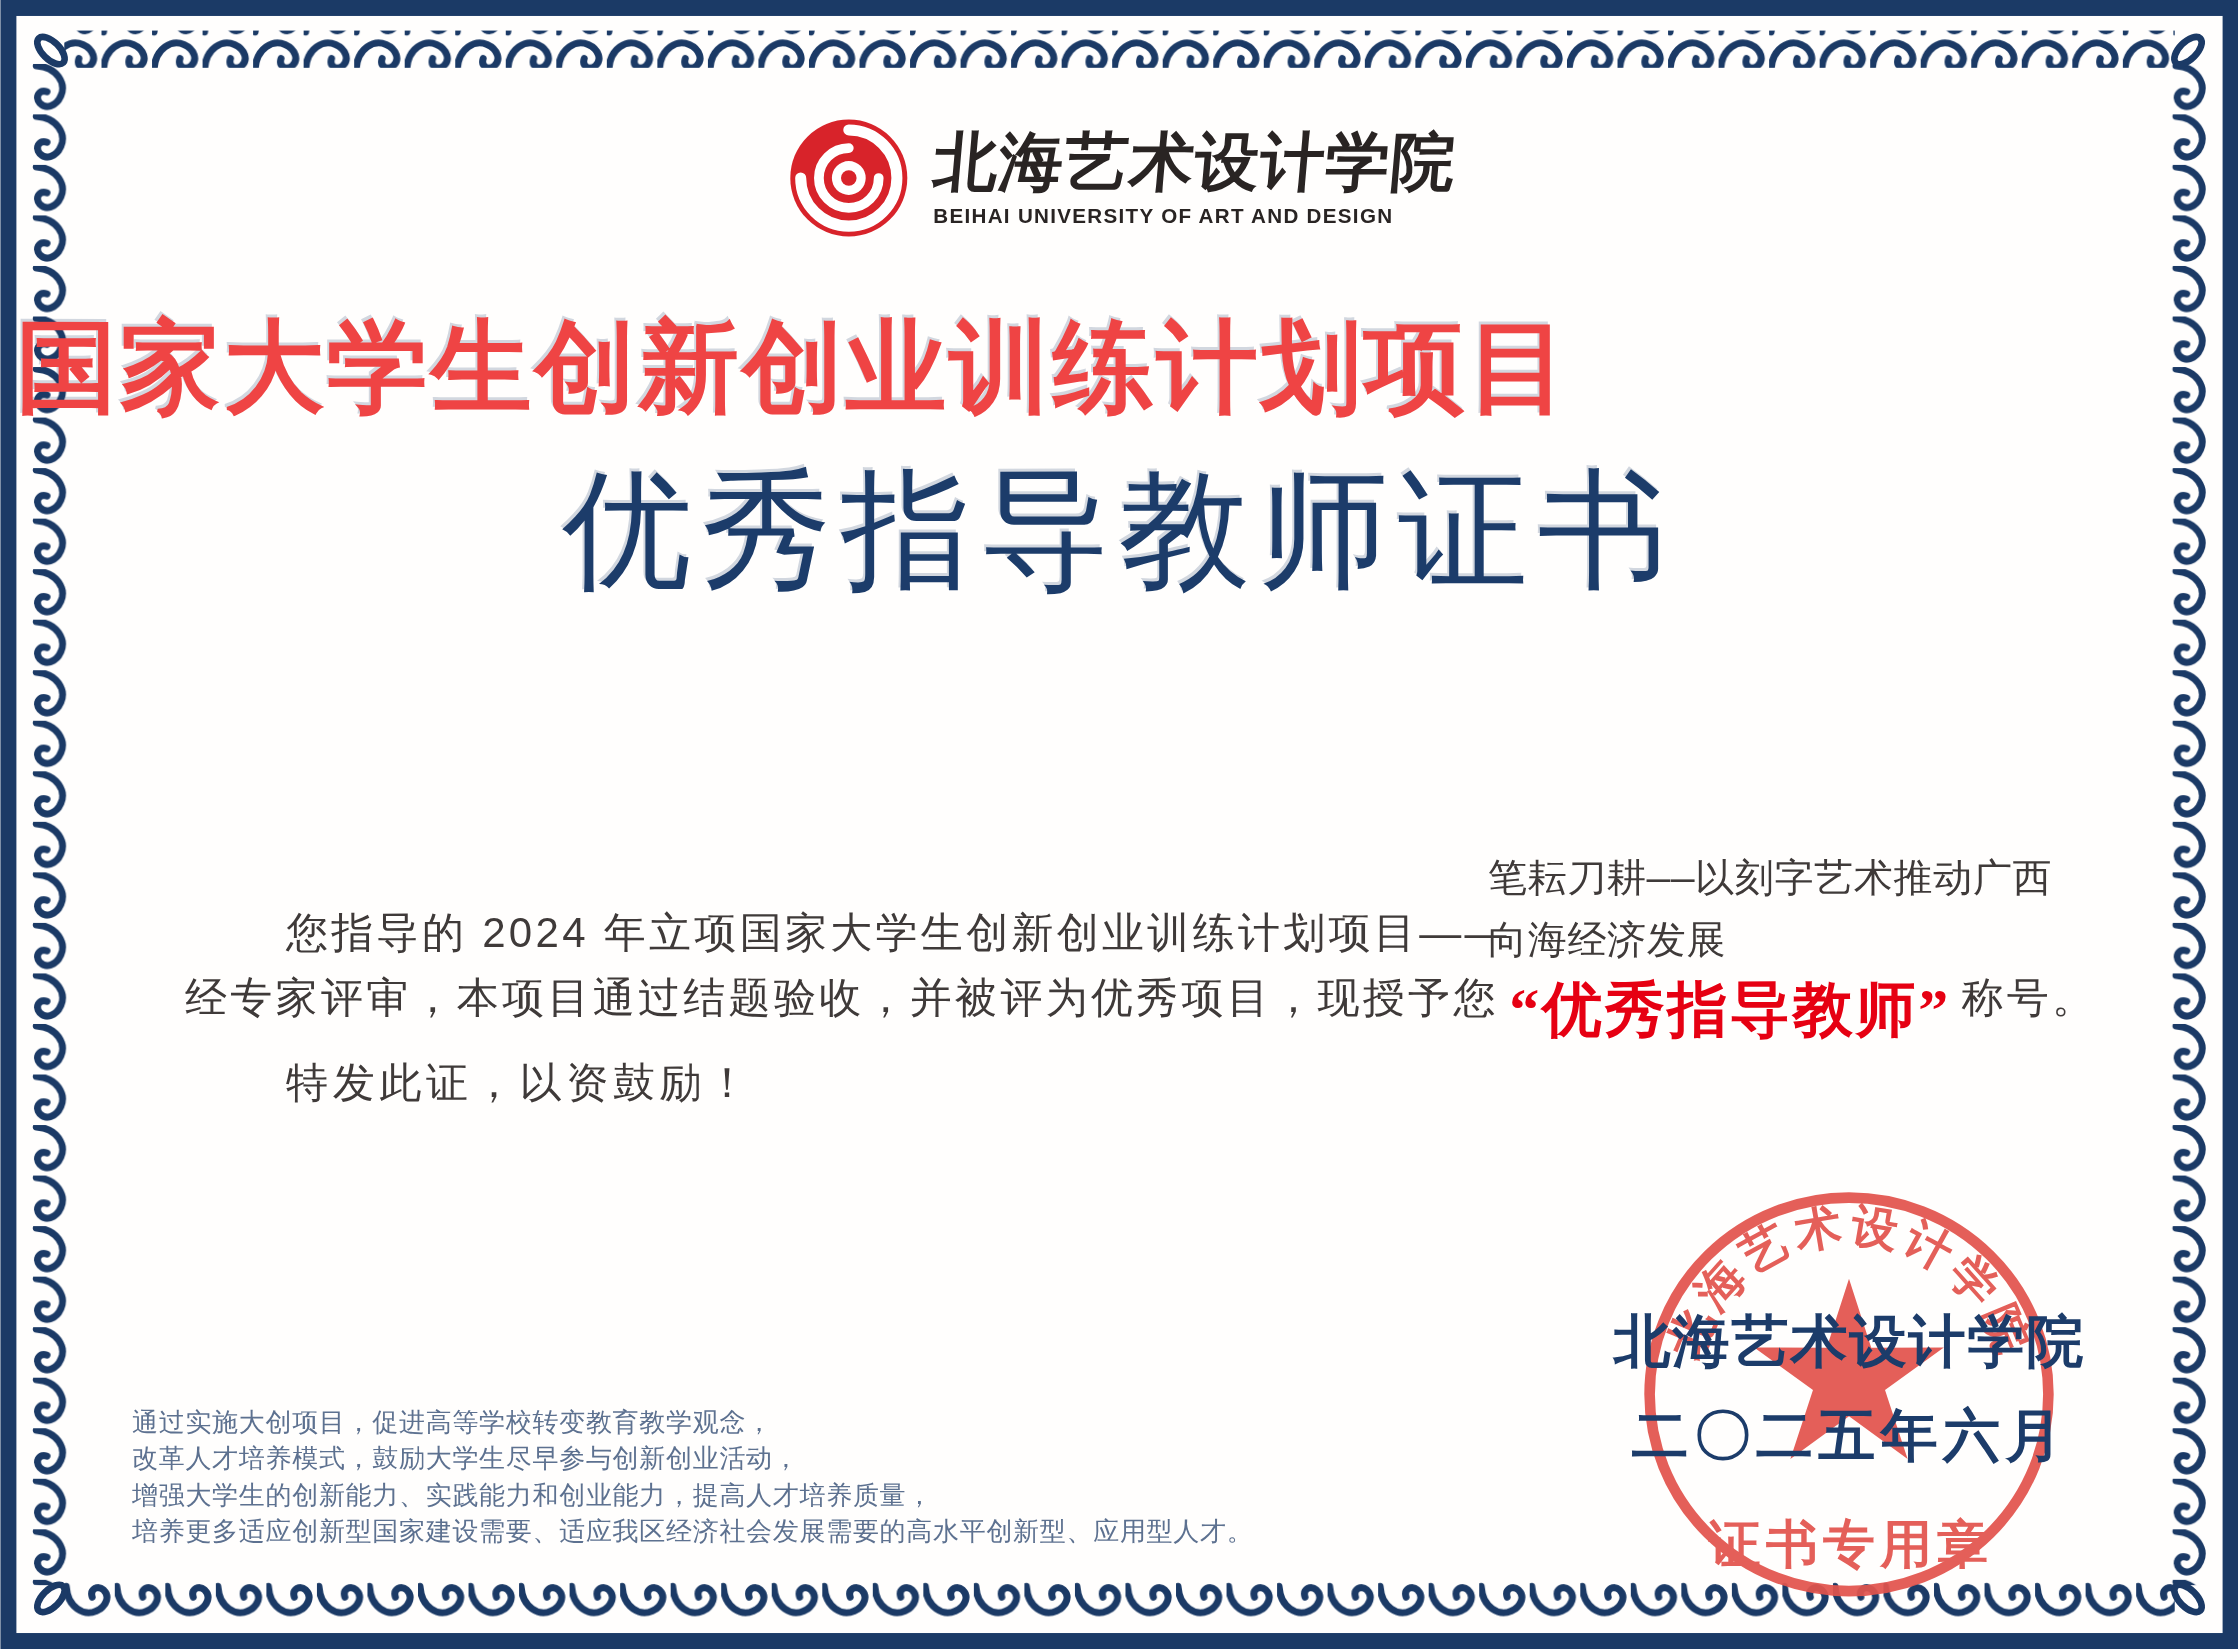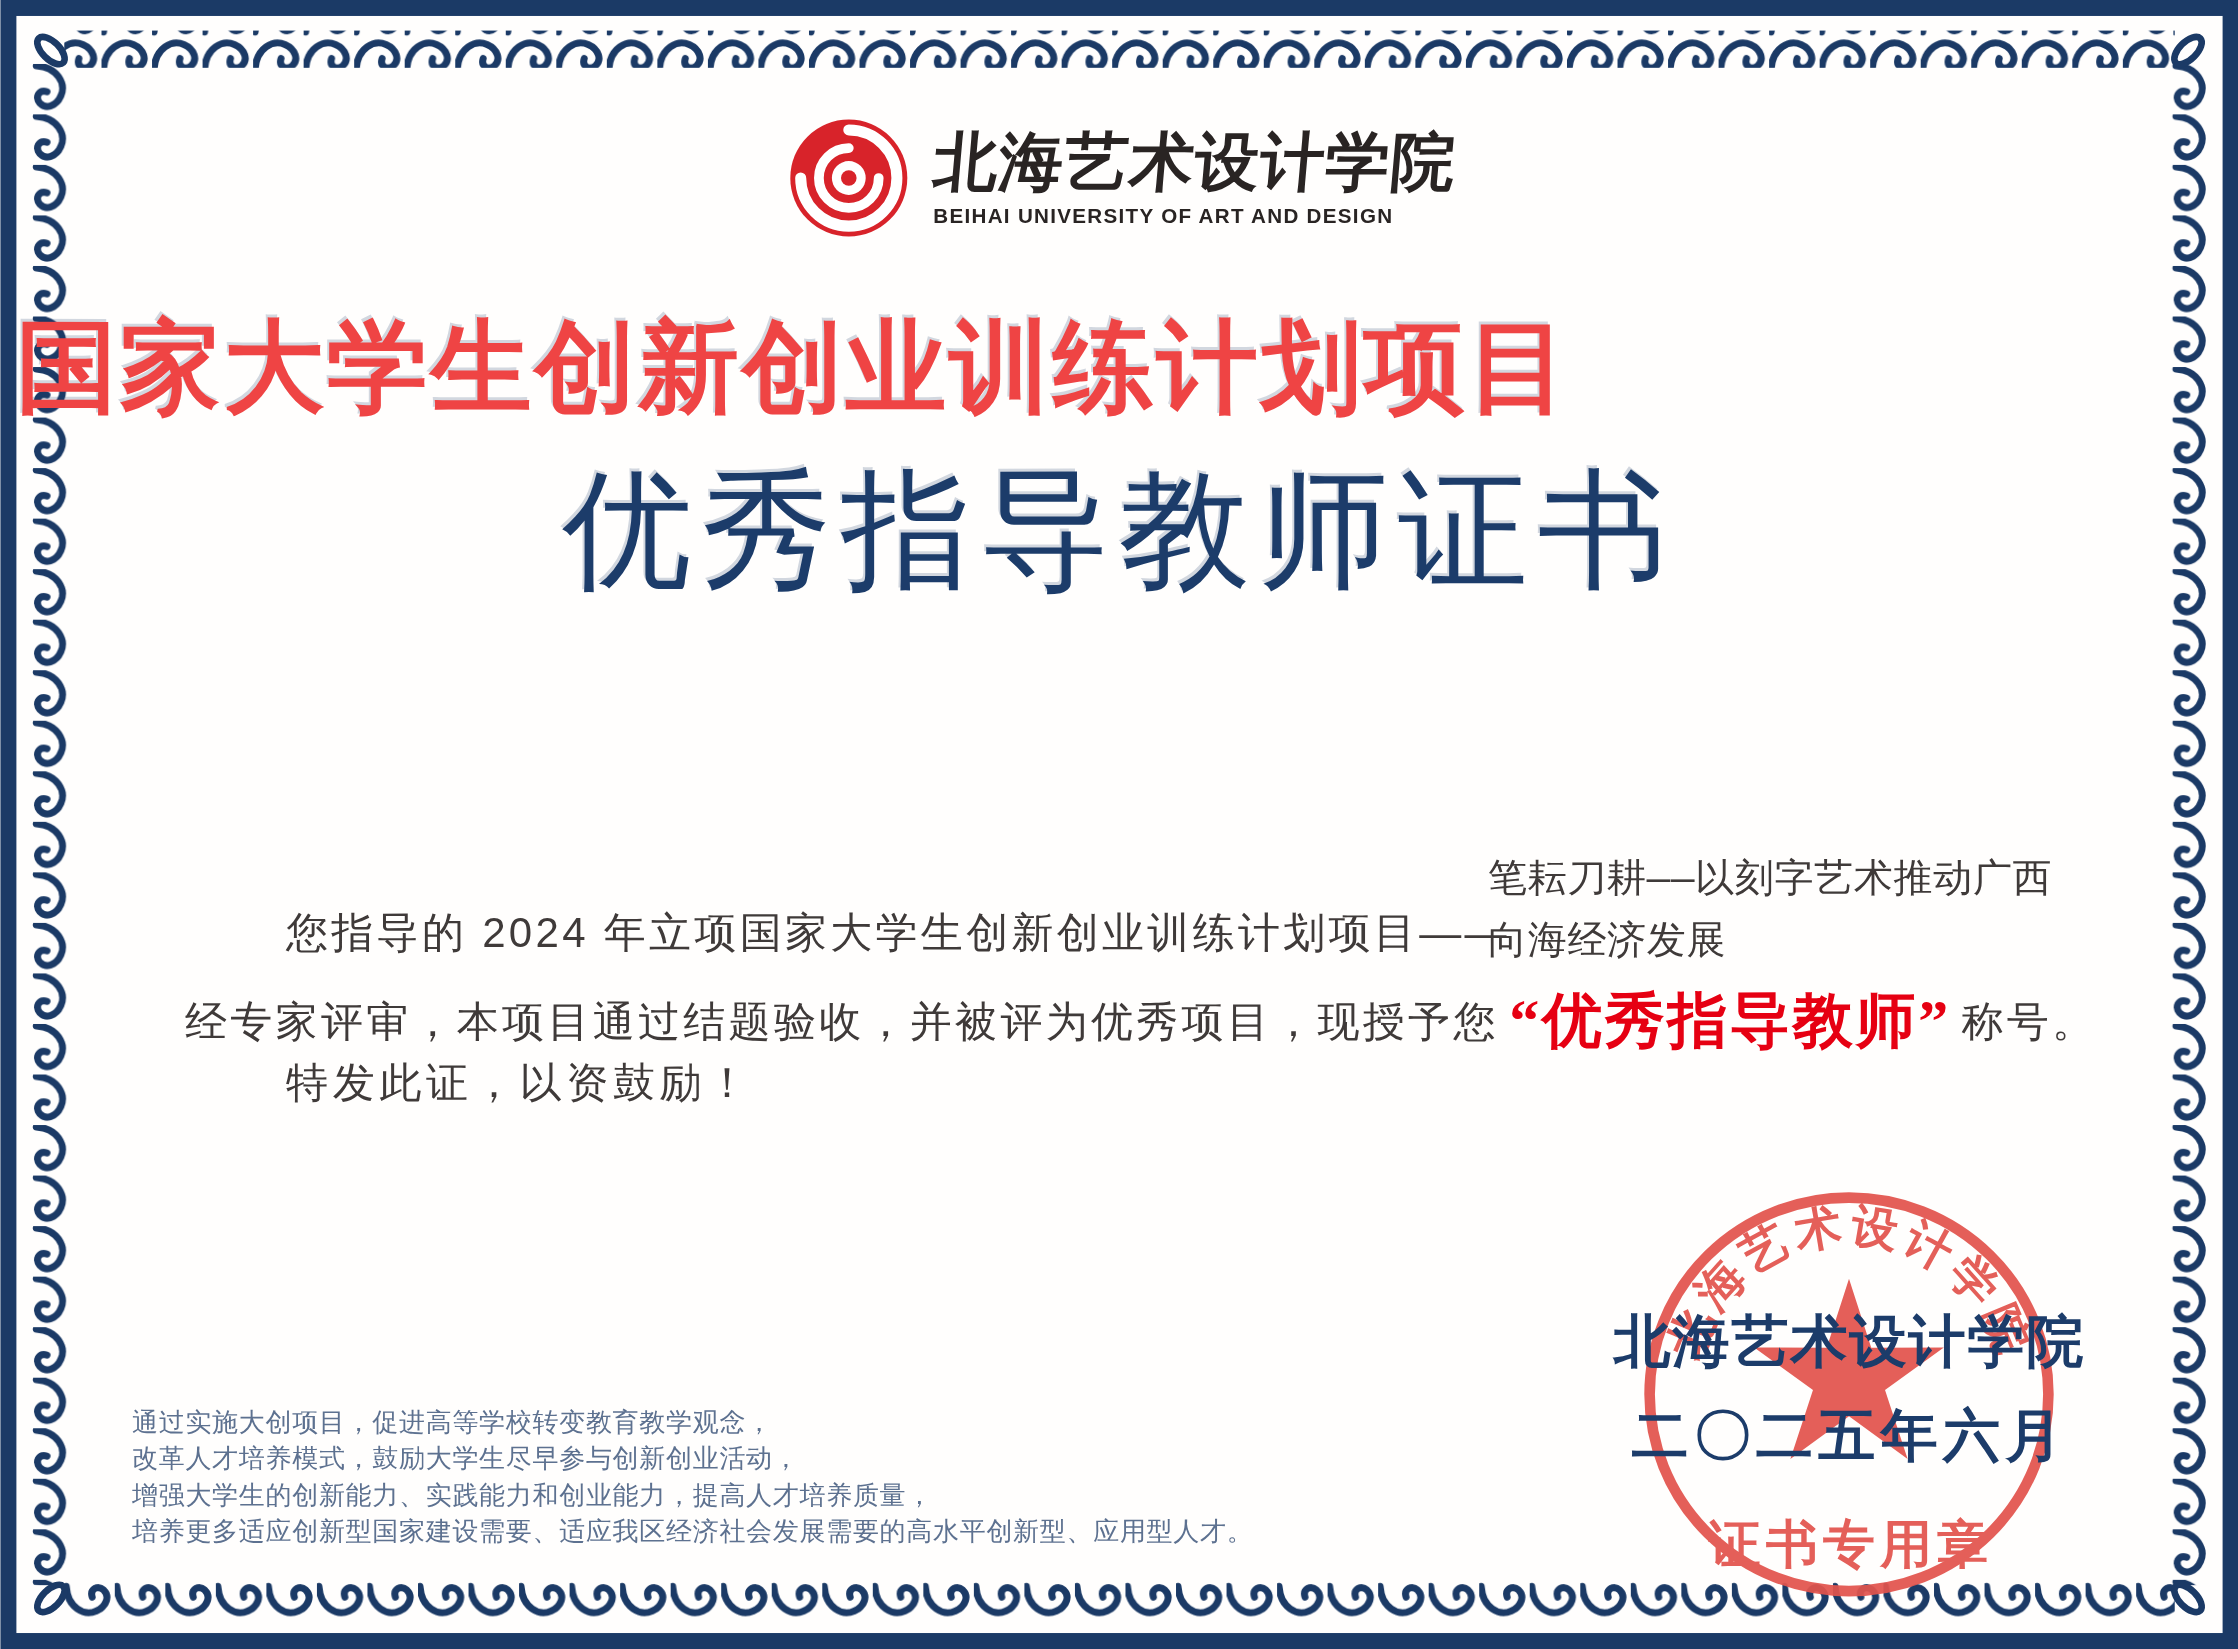--- a/index.html
+++ b/index.html
@@ -28,22 +28,22 @@
   .recipient-name{font-size:41px;color:#3f3a39;padding:0 18.6px 20px 18.6px;border-bottom:3.3px solid #3f3a39;}
   .salutation{font-size:41px;color:#3f3a39;margin-left:16px;padding-top:5.3px;letter-spacing:2.7px;}
 
   .body-line{position:absolute;color:#3f3a39;font-size:42px;letter-spacing:3.3px;white-space:nowrap;z-index:1;}
   .line1{left:286px;top:905px;}
   .line3{left:286px;top:1055px;letter-spacing:4.7px;}
 
   .project{position:absolute;left:1488px;top:850px;font-size:39px;color:#3f3a39;
     line-height:1.6;letter-spacing:0.7px;z-index:1;white-space:nowrap;font-family:Liberation Mono, monospace;}
 
-  .line2-row{position:absolute;left:185px;top:970px;display:flex;align-items:center;
-    white-space:nowrap;z-index:1;margin-top:11px;}
+  .line2-row{position:absolute;left:185px;top:970px;display:flex;align-items:flex-start;
+    white-space:nowrap;z-index:1;}
   .l2-text{font-size:42px;color:#3f3a39;letter-spacing:3.3px;}
   .honor{font-family:"Liberation Serif","DejaVu Serif",serif;font-size:60px;font-weight:900;
     color:#e60012;letter-spacing:2.7px;margin:0 10.6px;}
 
   .notes{position:absolute;left:132px;top:1405px;font-family:"Liberation Serif","DejaVu Serif",serif;
     font-size:26px;color:#5d7190;line-height:1.4;letter-spacing:0.7px;z-index:1;}
 
   .seal{position:absolute;left:1631px;top:1179px;width:436px;height:436px;z-index:2;opacity:.93;}
   .signature{position:absolute;left:1590px;top:1304px;width:519px;text-align:center;
     color:#1c3c6a;z-index:3;font-weight:600;}

